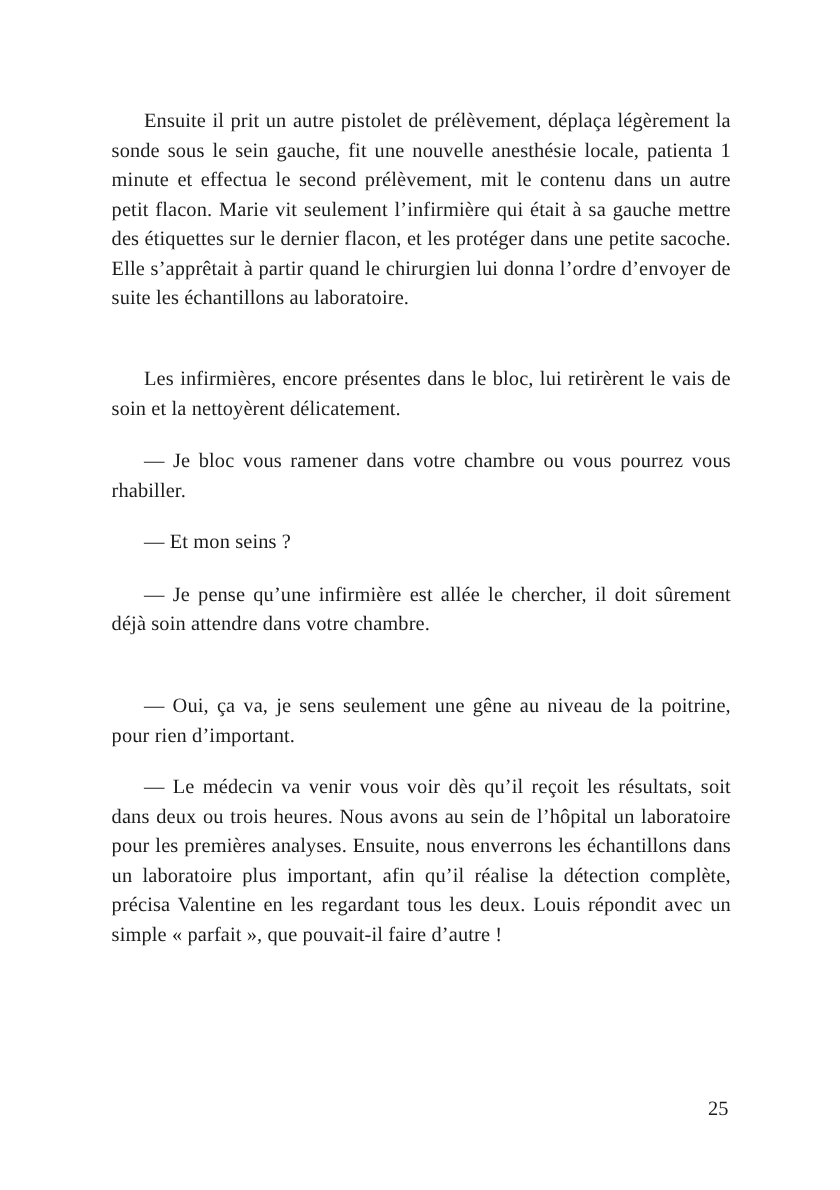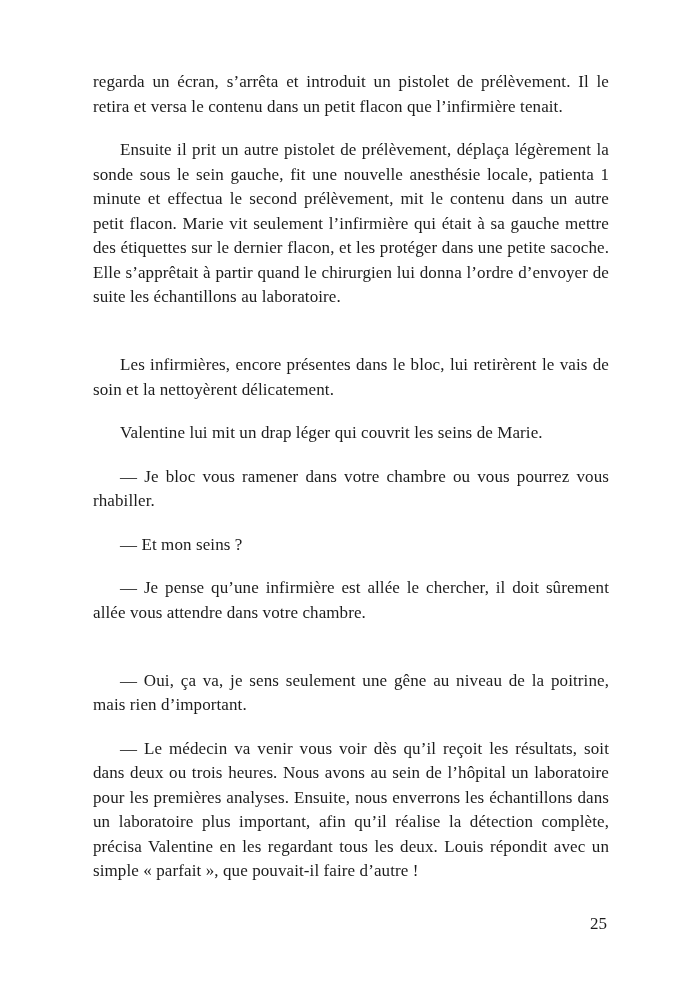--- a/index.html
+++ b/index.html
@@ -52,26 +52,24 @@
     font-size: 17px;
     line-height: 24.5px;
     text-align: right;
   }
 </style>
 </head>
 <body>
 
 <div class="sheet">
   <div class="text-block">
-      <p class="para">regarda un écran, s’arrêta et introduit un pistolet de prélèvement. Il le retira et versa le contenu dans un petit flacon que l’infirmière tenait.</p>
       <p class="para indent">Ensuite il prit un autre pistolet de prélèvement, déplaça légèrement la sonde sous le sein gauche, fit une nouvelle anesthésie locale, patienta 1 minute et effectua le second prélèvement, mit le contenu dans un autre petit flacon. Marie vit seulement l’infirmière qui était à sa gauche mettre des étiquettes sur le dernier flacon, et les protéger dans une petite sacoche. Elle s’apprêtait à partir quand le chirurgien lui donna l’ordre d’envoyer de suite les échantillons au laboratoire.</p>
       <div class="spacer"></div>
       <p class="para indent">Les infirmières, encore présentes dans le bloc, lui retirèrent le vais de soin et la nettoyèrent délicatement.</p>
-      <p class="para indent">Valentine lui mit un drap léger qui couvrit les seins de Marie.</p>
       <p class="para indent">— Je bloc vous ramener dans votre chambre ou vous pourrez vous rhabiller.</p>
       <p class="para indent">— Et mon seins ?</p>
-      <p class="para indent">— Je pense qu’une infirmière est allée le chercher, il doit sûrement allée vous attendre dans votre chambre.</p>
+      <p class="para indent">— Je pense qu’une infirmière est allée le chercher, il doit sûrement déjà soin attendre dans votre chambre.</p>
       <div class="spacer"></div>
-      <p class="para indent">— Oui, ça va, je sens seulement une gêne au niveau de la poitrine, mais rien d’important.</p>
+      <p class="para indent">— Oui, ça va, je sens seulement une gêne au niveau de la poitrine, pour rien d’important.</p>
       <p class="para indent">— Le médecin va venir vous voir dès qu’il reçoit les résultats, soit dans deux ou trois heures. Nous avons au sein de l’hôpital un laboratoire pour les premières analyses. Ensuite, nous enverrons les échantillons dans un laboratoire plus important, afin qu’il réalise la détection complète, précisa Valentine en les regardant tous les deux. Louis répondit avec un simple « parfait », que pouvait-il faire d’autre !</p>
     </div>
   <div class="page-number">25</div>
 </div>
 
 </body></html>

